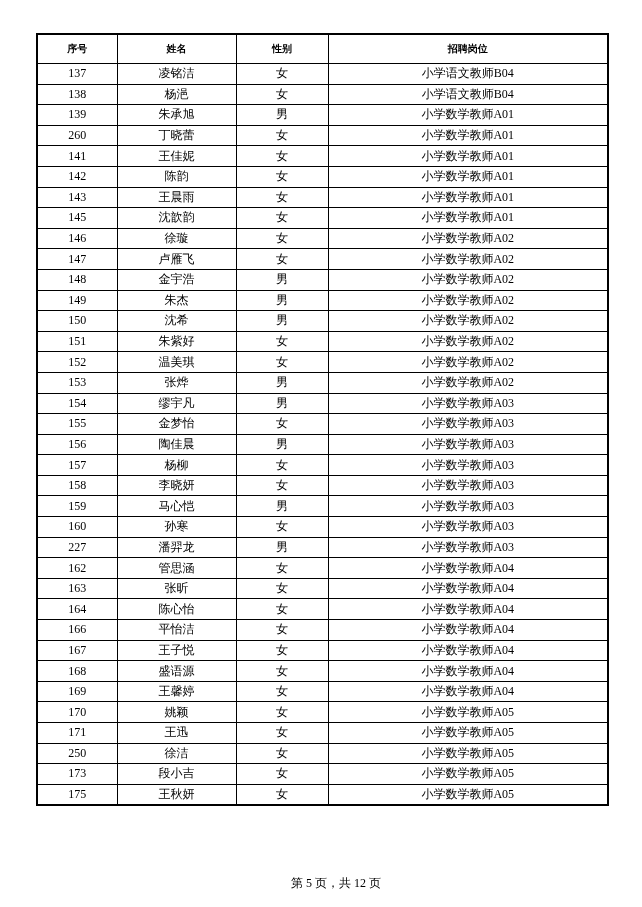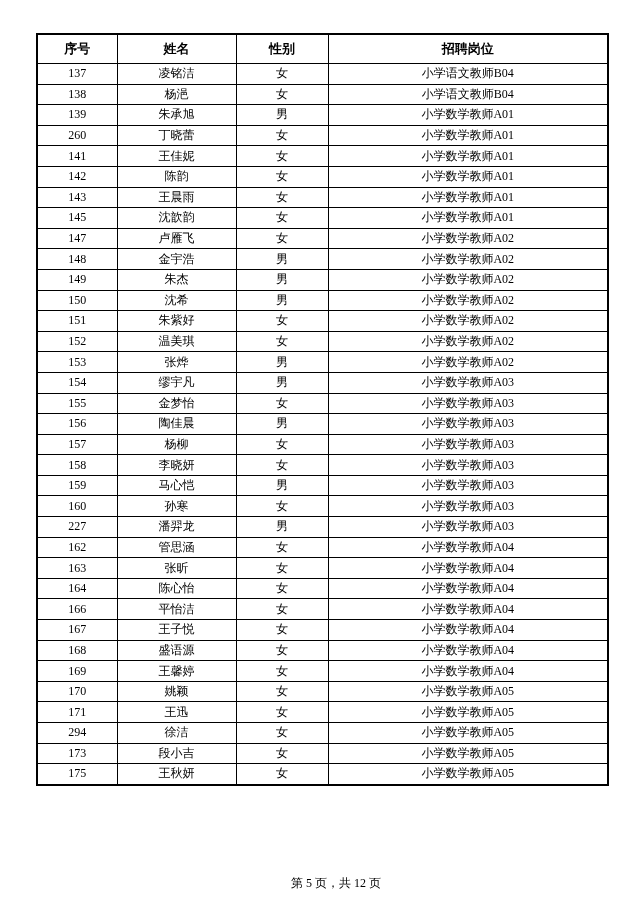--- a/index.html
+++ b/index.html
@@ -29,21 +29,21 @@
   table.roster td {
     border: 1px solid #000000;
     text-align: center;
     vertical-align: middle;
     padding: 0;
     overflow: hidden;
     white-space: nowrap;
   }
   table.roster th {
     height: 28px;
-    font-size: 13px;
+    font-size: 10px;
     font-weight: bold;
     font-family: Liberation Sans, sans-serif;
   }
   table.roster td {
     height: 19.6px;
     font-size: 12px;
     font-weight: normal;
   }
   .col-index    { width: 80px; }
   .col-name     { width: 119px; }
@@ -125,20 +125,26 @@
           <td>女</td>
           <td>小学数学教师A01</td>
         </tr>
         <tr>
           <td>145</td>
           <td>沈歆韵</td>
           <td>女</td>
           <td>小学数学教师A01</td>
         </tr>
         <tr>
+          <td>146</td>
+          <td>徐璇</td>
+          <td>女</td>
+          <td>小学数学教师A02</td>
+        </tr>
+        <tr>
           <td>147</td>
           <td>卢雁飞</td>
           <td>女</td>
           <td>小学数学教师A02</td>
         </tr>
         <tr>
           <td>148</td>
           <td>金宇浩</td>
           <td>男</td>
           <td>小学数学教师A02</td>
@@ -269,21 +275,21 @@
           <td>女</td>
           <td>小学数学教师A05</td>
         </tr>
         <tr>
           <td>171</td>
           <td>王迅</td>
           <td>女</td>
           <td>小学数学教师A05</td>
         </tr>
         <tr>
-          <td>294</td>
+          <td>250</td>
           <td>徐洁</td>
           <td>女</td>
           <td>小学数学教师A05</td>
         </tr>
         <tr>
           <td>173</td>
           <td>段小吉</td>
           <td>女</td>
           <td>小学数学教师A05</td>
         </tr>

